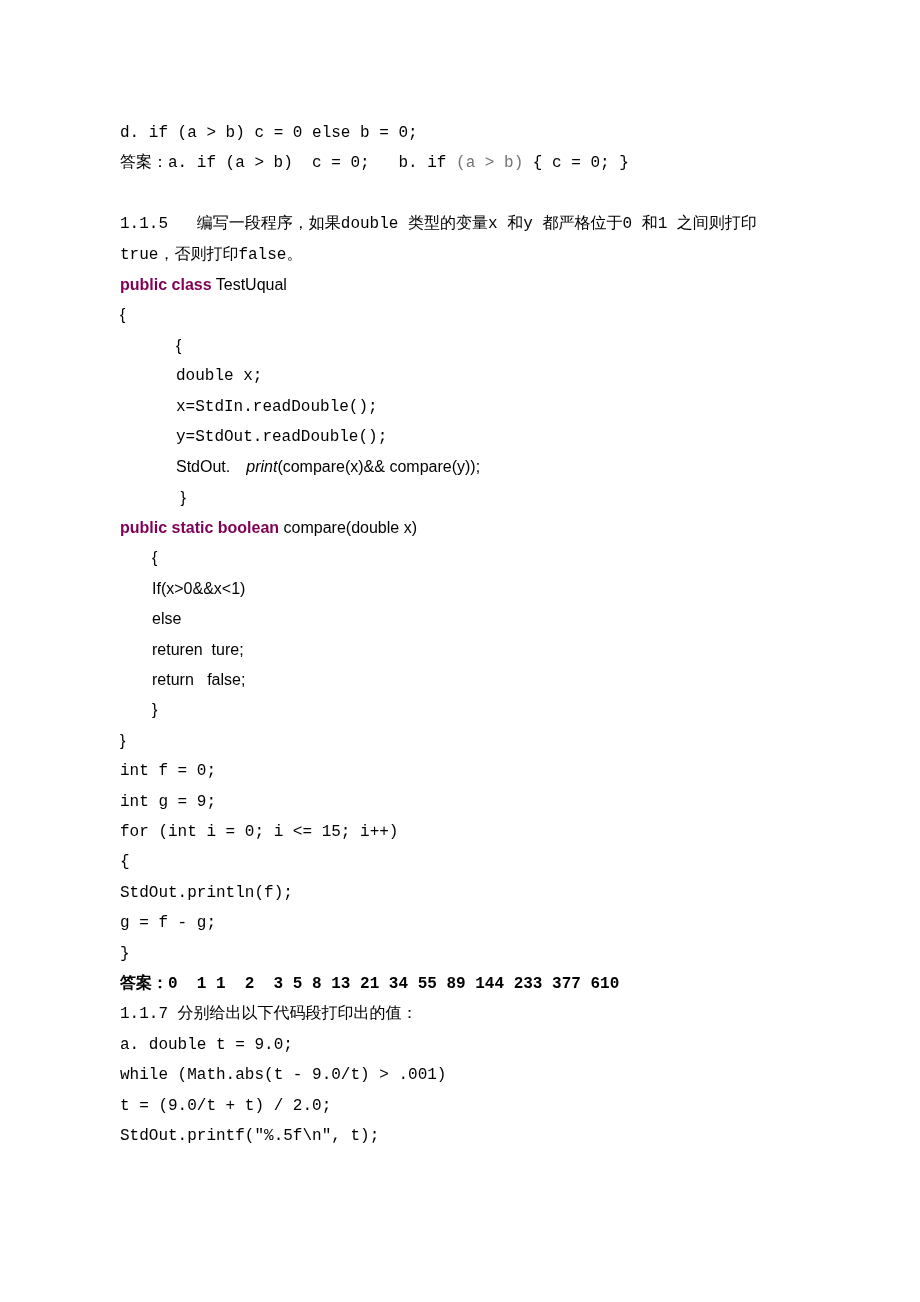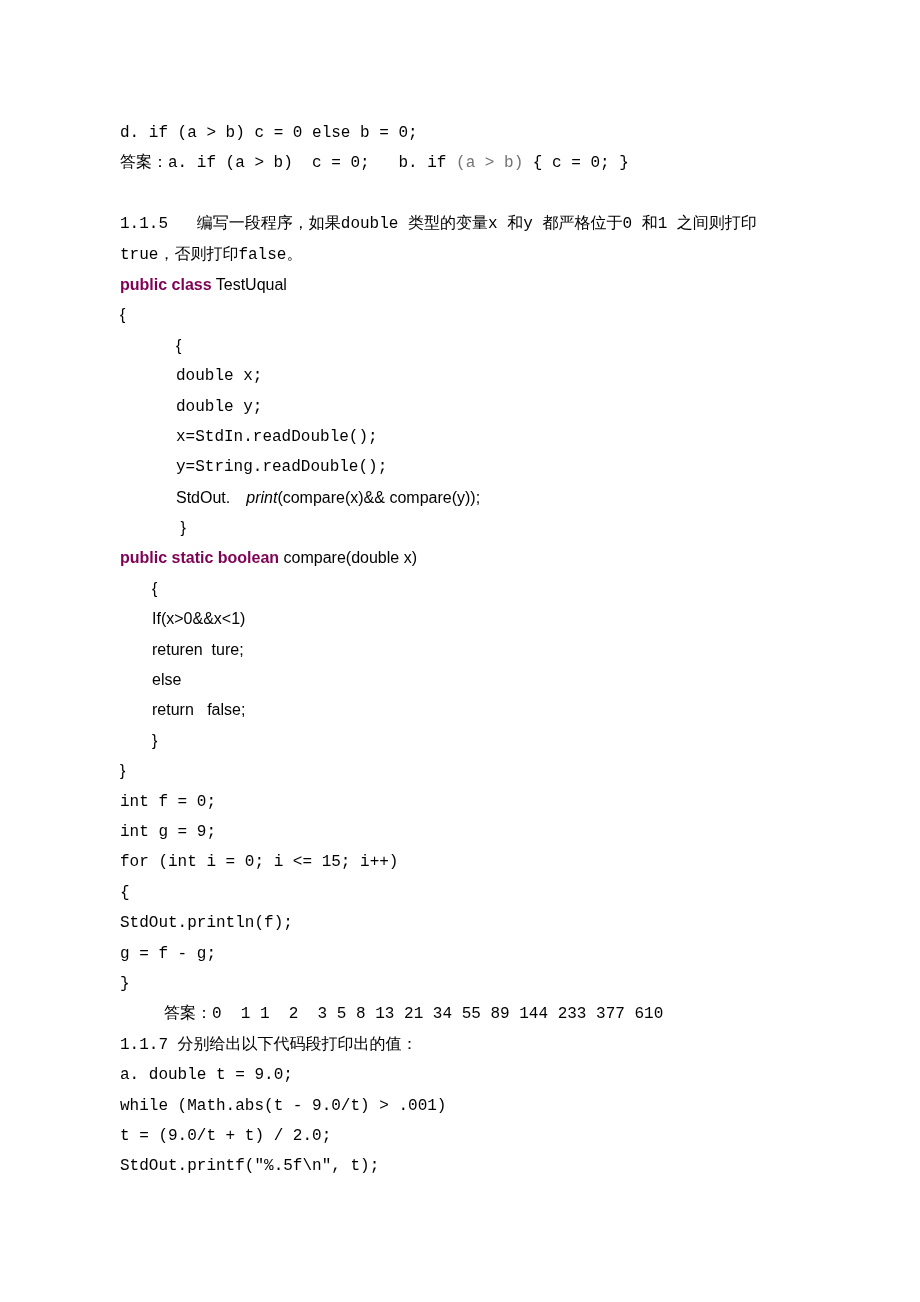--- a/index.html
+++ b/index.html
@@ -29,45 +29,44 @@
   }
   .red {
     color: #737373;
   }
   .italic {
     font-style: italic;
     margin-left: 16px;
   }
   .indent1 { padding-left: 56px; }
   .indent2 { padding-left: 32px; }
-  .bold { font-weight: normal; margin-left: 44px; }
+  .bold { font-weight: bold; }
   .line { white-space: pre-wrap; }
 </style>
 </head>
 <body>
 
 <div class="page" id="content">
     <div class="mono line"><span>d. if (a &gt; b) c = 0 else b = 0;</span></div>
     <div class="mono line"><span>答案：a. if (a &gt; b)  c = 0;   b. if </span><span class="red">(a &gt; b)</span><span> { c = 0; }</span></div>
     <div class="line"><span> </span></div>
     <div class="mono line"><span>1.1.5   编写一段程序，如果double 类型的变量x 和y 都严格位于0 和1 之间则打印true，否则打印false。</span></div>
     <div class="sans line"><span class="purple">public class</span><span> TestUqual</span></div>
     <div class="sans line"><span>{</span></div>
     <div class="sans line indent1"><span>{</span></div>
     <div class="mono line indent1"><span>double x;</span></div>
-    <div class="mono line indent1"><span>double y;</span></div>
     <div class="mono line indent1"><span>x=StdIn.readDouble();</span></div>
-    <div class="mono line indent1"><span>y=String.readDouble();</span></div>
+    <div class="mono line indent1"><span>y=StdOut.readDouble();</span></div>
     <div class="sans line indent1"><span>StdOut.</span><span class="italic">print</span><span>(compare(x)&amp;&amp; compare(y));</span></div>
     <div class="sans line indent1"><span> }</span></div>
     <div class="sans line"><span class="purple">public static boolean</span><span> compare(double x)</span></div>
     <div class="sans line indent2"><span>{</span></div>
     <div class="sans line indent2"><span>If(x&gt;0&amp;&amp;x&lt;1)</span></div>
+    <div class="sans line indent2"><span>else</span></div>
     <div class="sans line indent2"><span>returen  ture;</span></div>
-    <div class="sans line indent2"><span>else</span></div>
     <div class="sans line indent2"><span>return   false;</span></div>
     <div class="sans line indent2"><span>}</span></div>
     <div class="sans line"><span>}</span></div>
     <div class="mono line"><span>int f = 0;</span></div>
     <div class="mono line"><span>int g = 9;</span></div>
     <div class="mono line"><span>for (int i = 0; i &lt;= 15; i++)</span></div>
     <div class="mono line"><span>{</span></div>
     <div class="mono line"><span>StdOut.println(f);</span></div>
     <div class="mono line"><span>g = f - g;</span></div>
     <div class="mono line"><span>}</span></div>

